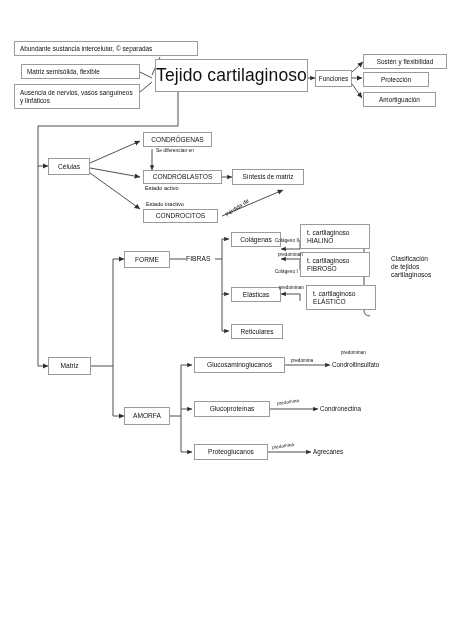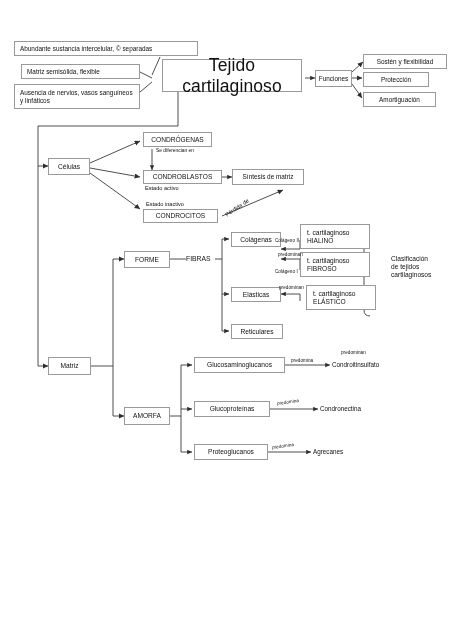--- a/index.html
+++ b/index.html
@@ -154,21 +154,21 @@
   </div>
 
   <div class="node left" style="left:21px; top:64px; width:119px; height:15px; font-size:6.4px; padding-left:5px;">
     <span>Matriz semisólida, flexible</span>
   </div>
 
   <div class="node left" style="left:14px; top:84px; width:126px; height:25px; font-size:6.4px; padding:0 5px;">
     <span>Ausencia de nervios, vasos sanguíneos y linfáticos</span>
   </div>
 
-  <div class="node title-node" style="left:162px; top:59px; width:140px; height:33px;">
+  <div class="node title-node" style="left:155px; top:59px; width:153px; height:33px;">
     <span>Tejido cartilaginoso</span>
   </div>
 
   <div class="node" style="left:315px; top:70px; width:37px; height:17px; font-size:6.4px;">
     <span>Funciones</span>
   </div>
 
   <div class="node" style="left:363px; top:54px; width:84px; height:15px; font-size:6.4px;">
     <span>Sostén y flexibilidad</span>
   </div>

